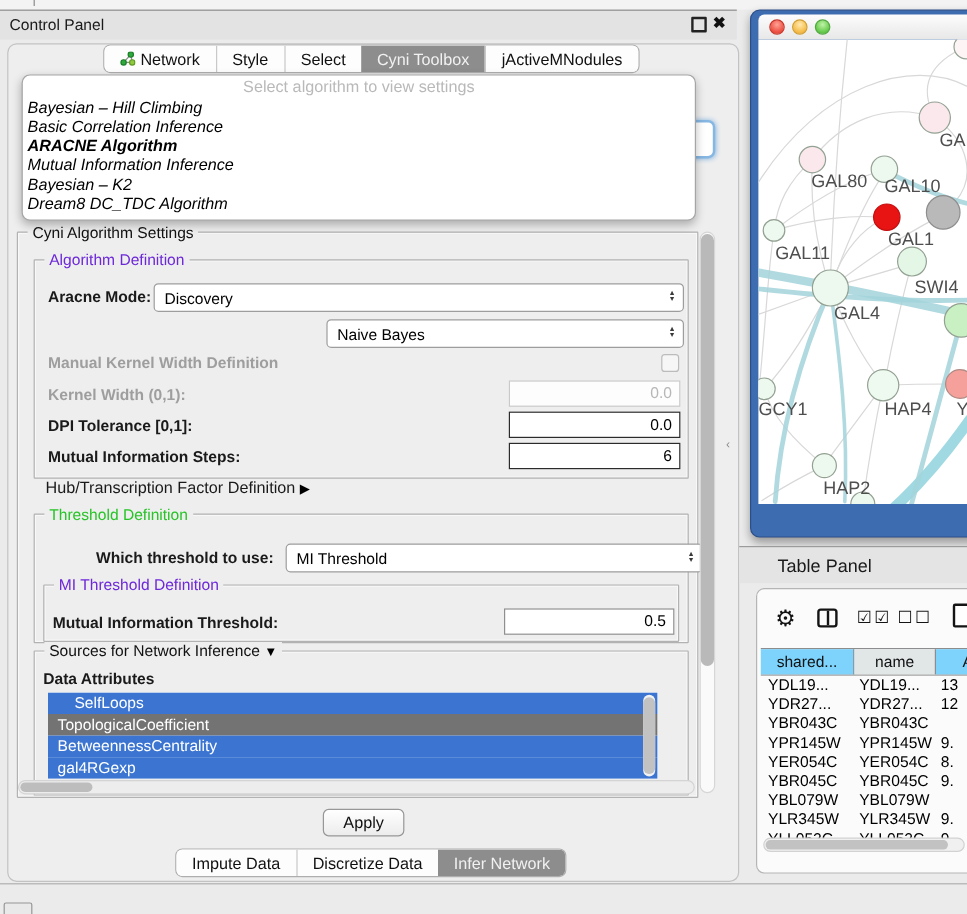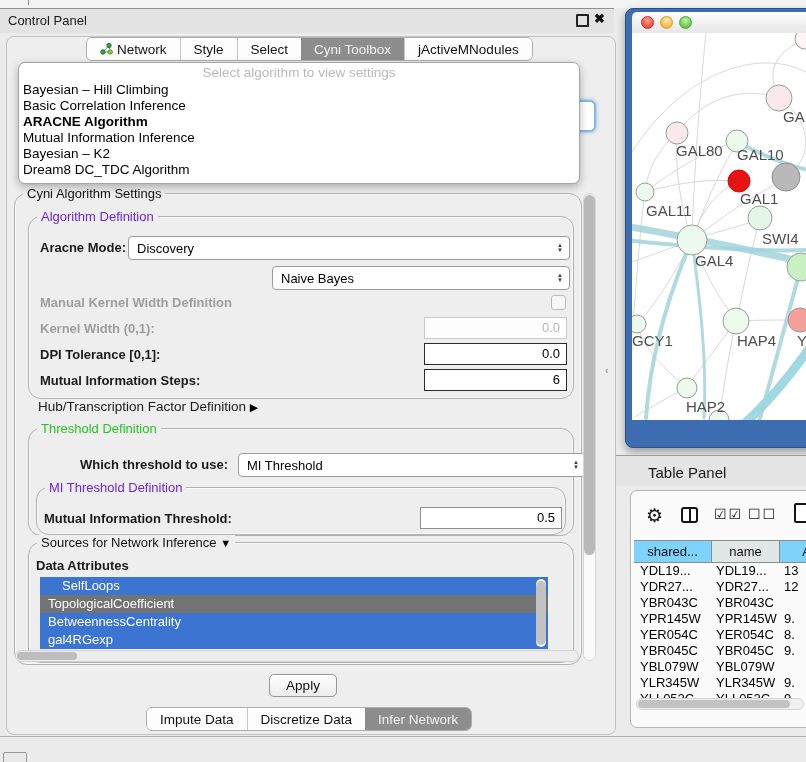--- a/index.html
+++ b/index.html
@@ -25,25 +25,25 @@
   .tab.selected{background:#8d8d8d;color:#f1f1f1;border-left:none;}
 
   
   #combo-sliver{left:556px;top:100px;width:36px;height:28px;background:#fff;border:2px solid #86b6e2;
                 border-radius:6px;box-shadow:0 0 4px #86b6e2;z-index:1;}
 
   
   #algo-dropdown{left:18px;top:62px;width:560px;background:#ffffff;border:1px solid #a5a5a5;border-radius:7px;
                  box-shadow:0 3px 8px rgba(0,0,0,.28);z-index:5;padding-bottom:5px;}
   #algo-placeholder{height:18px;line-height:18px;text-align:center;color:#b9b9b9;font-size:13.5px;margin-top:1px;}
-  .algo-item{height:16px;line-height:16px;font-size:13.5px;padding-left:4px;color:#000;}
+  .algo-item{height:16px;line-height:16px;font-size:13.5px;padding-left:4px;color:#000;font-style:italic;}
   .algo-item.selected{font-weight:bold;}
 
   
-  .group{border:1px solid #b2b2b2;border-radius:13px;box-shadow:inset 0 0 0 1px rgba(255,255,255,.6);text-decoration:underline;}
+  .group{border:1px solid #b2b2b2;border-radius:1px;box-shadow:inset 0 0 0 1px rgba(255,255,255,.6);text-decoration:underline;}
   .gtitle{position:absolute;top:-8px;left:8px;background:#eeeeee;padding:0 4px;font-size:13px;white-space:nowrap;}
   .gtitle.blue{color:#6d28d9;}
   .gtitle.green{color:#27c427;}
   #cyni-group{left:14px;top:193px;width:566px;height:470px;}
   #algdef-group{left:28px;top:216px;width:544px;height:181px;}
   #thr-group{left:28px;top:428px;width:544px;height:106px;}
   #mithr-group{left:36px;top:487px;width:528px;height:46px;}
   #src-group{left:28px;top:542px;width:544px;height:119px;}
 
   .flabel{position:absolute;font-size:13px;font-weight:bold;color:#1a1a1a;white-space:nowrap;}

